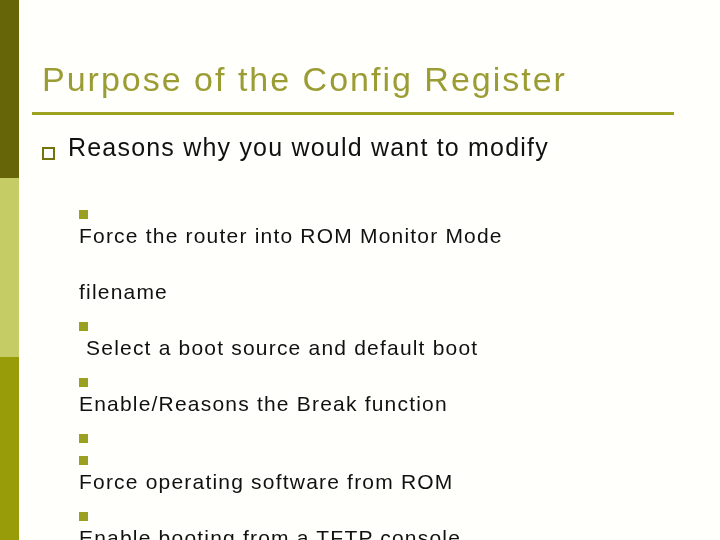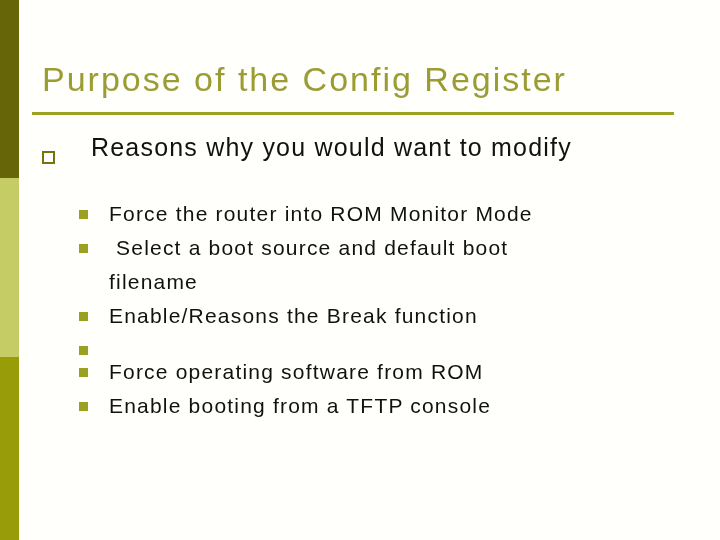--- a/index.html
+++ b/index.html
@@ -44,22 +44,21 @@
     width: 642px; height: 3px;
     background: var(--title-underline, #9da321);
   }
 
   
   .intro-row {
     position: absolute;
     left: 42px; top: 130px;
     width: 650px;
     display: flex;
-    align-items: flex-end;
-    gap: 23px;
+    align-items: center;
   }
   .intro-bullet {
     flex: 0 0 auto;
     width: 9px; height: 9px;
     margin-top: 12px;
     margin-right: 13px;
     border: 2px solid var(--intro-bullet-border, #73750a);
     background: #ffffff;
   }
   .intro-text {
@@ -72,20 +71,21 @@
 
   
   .sub-list {
     position: absolute;
     left: 79px; top: 197px;
     width: 610px;
   }
   .sub-row {
     display: flex;
     align-items: flex-start;
+    flex-direction: column;
   }
   .sub-bullet {
     flex: 0 0 auto;
     width: 9px; height: 9px;
     margin-top: 13px;
     margin-right: 21px;
     background: var(--list-bullet-fill, #9aa020);
   }
   .sub-bullet.hidden { visibility: hidden; }
   .sub-text {
@@ -114,26 +114,26 @@
     <span class="intro-bullet"></span>
     <div class="intro-text"><div>Reasons why you would want to modify</div></div>
   </div>
 
   <div class="sub-list">
       <div class="sub-row">
         <span class="sub-bullet"></span>
         <span class="sub-text">Force the router into ROM Monitor Mode</span>
       </div>
       <div class="sub-row">
+        <span class="sub-bullet hidden"></span>
+        <span class="sub-text">filename</span>
+      </div>
+      <div class="sub-row">
         <span class="sub-bullet"></span>
         <span class="sub-text"> Select a boot source and default boot</span>
-      </div>
-      <div class="sub-row">
-        <span class="sub-bullet hidden"></span>
-        <span class="sub-text">filename</span>
       </div>
       <div class="sub-row">
         <span class="sub-bullet"></span>
         <span class="sub-text">Enable/Reasons the Break function</span>
       </div>
       <div class="sub-row">
         <span class="sub-bullet"></span>
       </div>
       <div class="sub-row">
         <span class="sub-bullet"></span>

